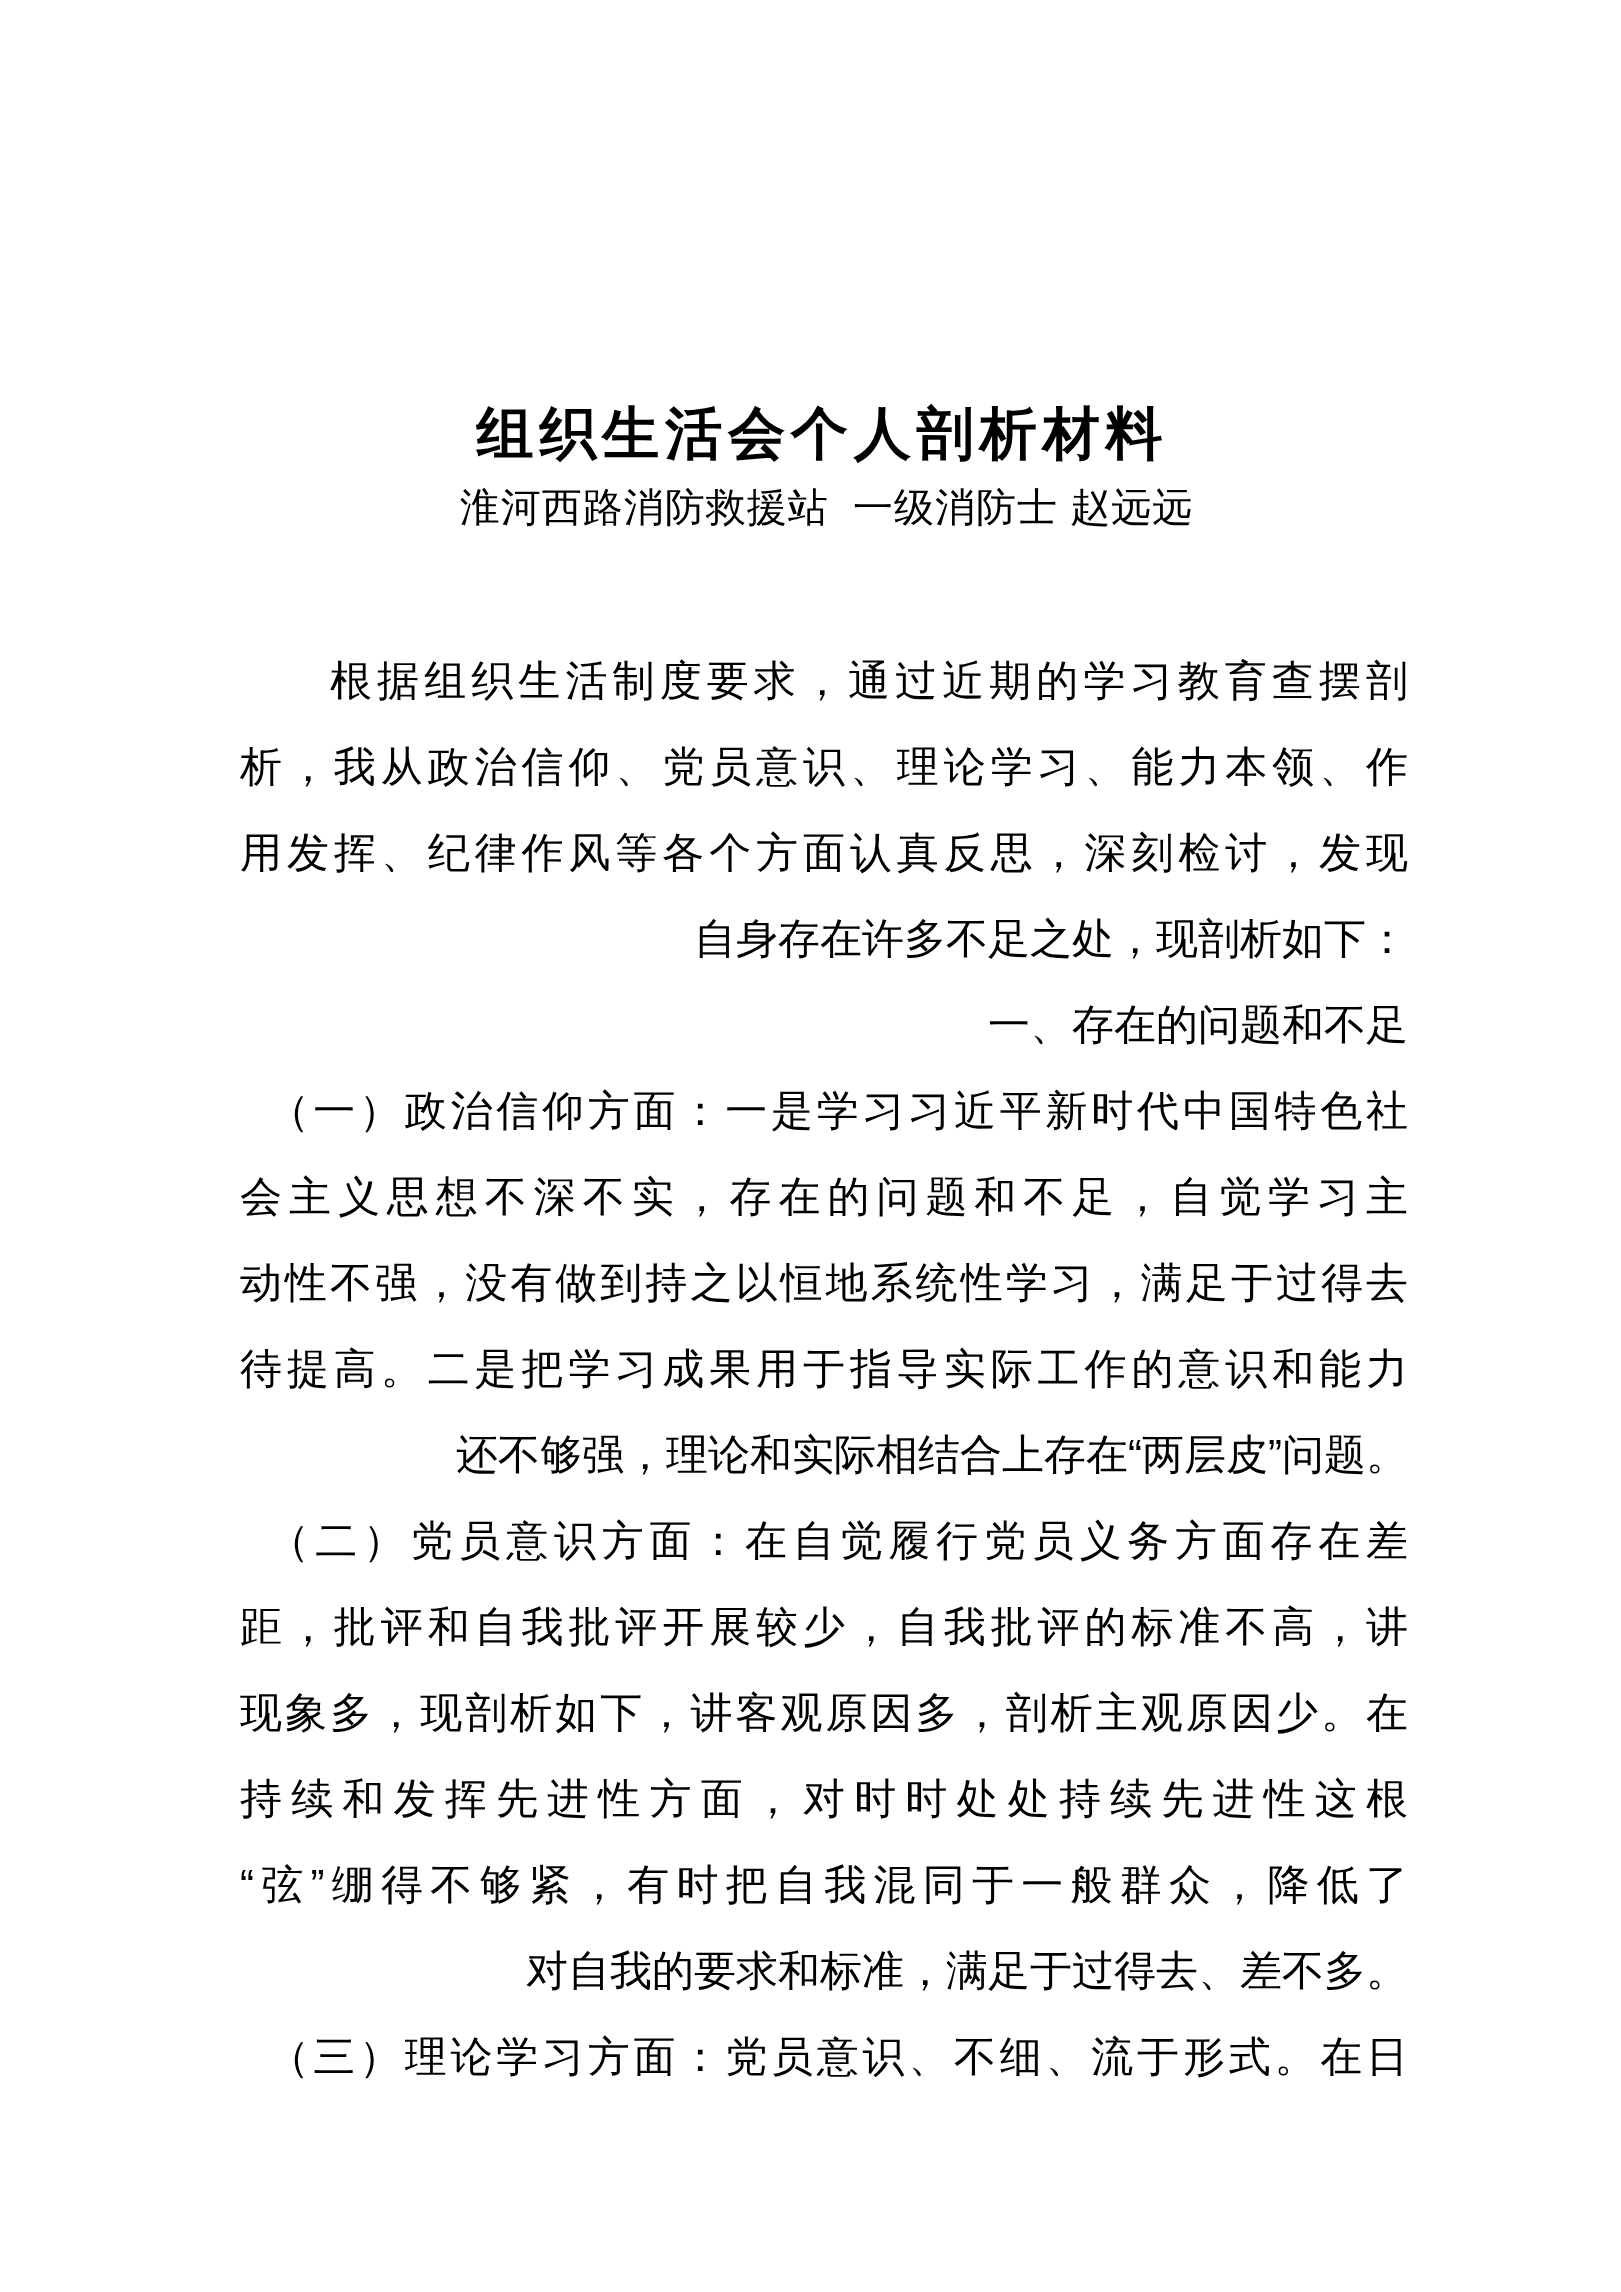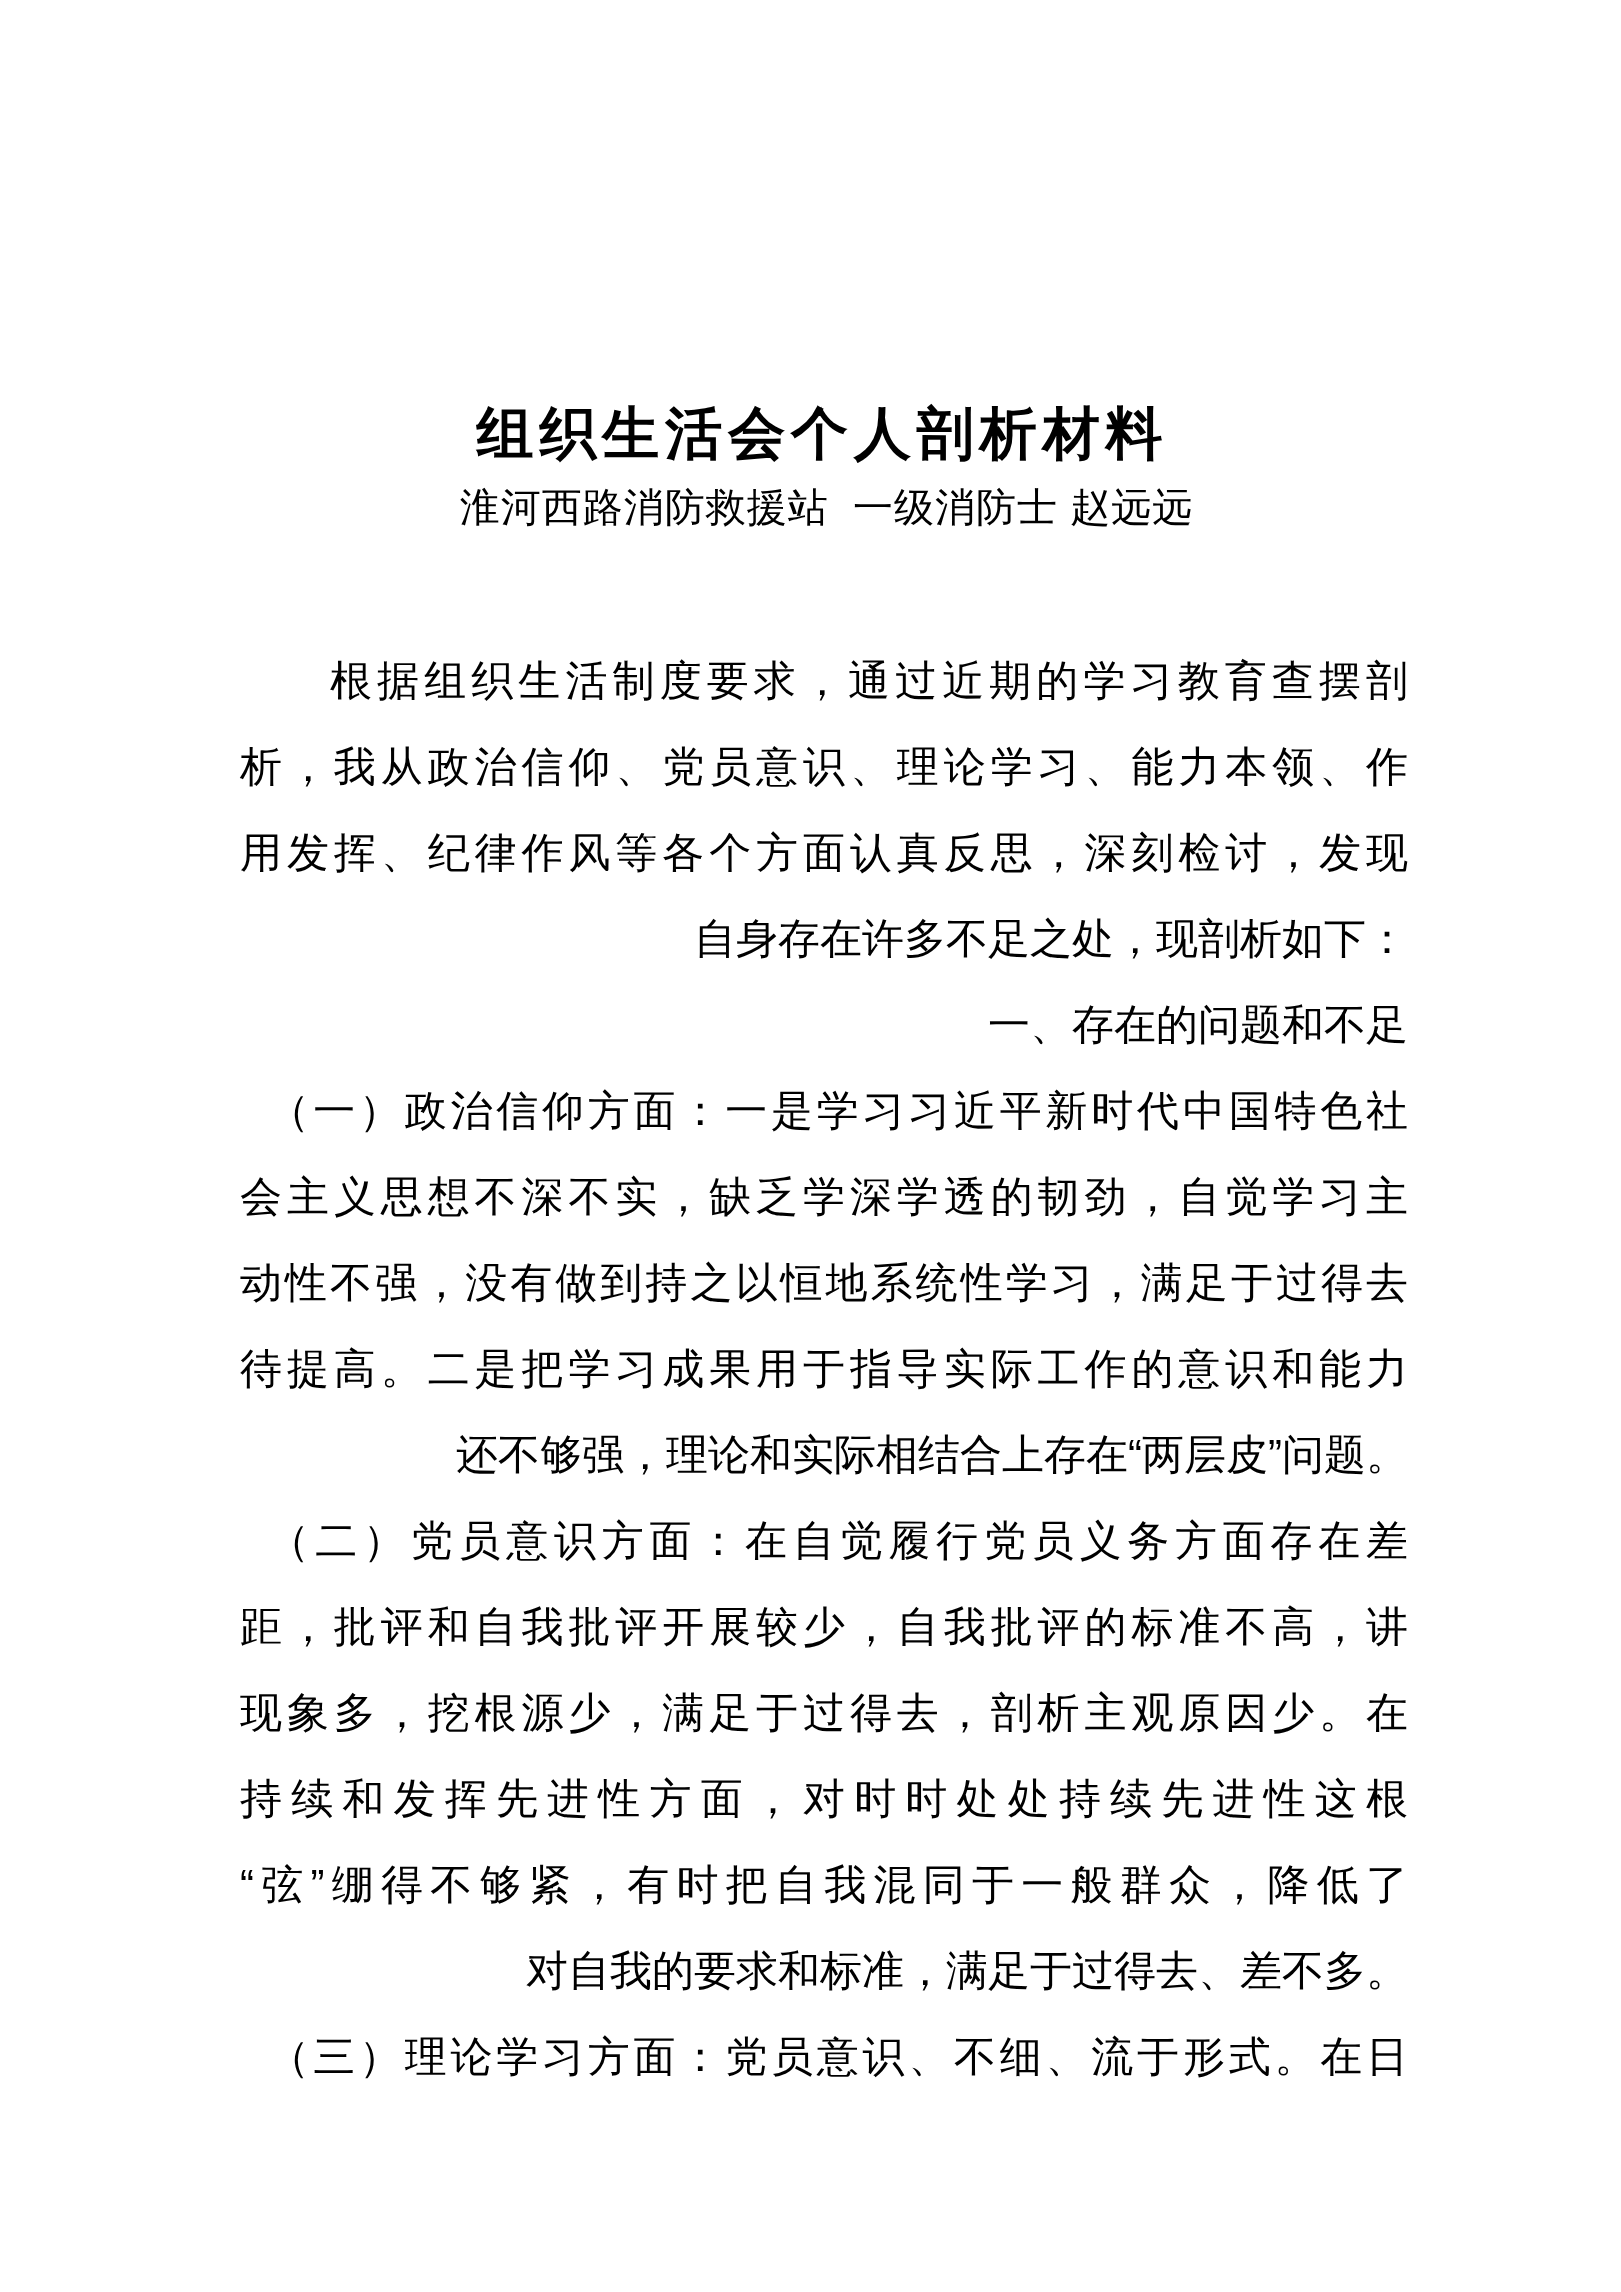--- a/index.html
+++ b/index.html
@@ -72,26 +72,26 @@
 <div class="page">
   <h1 class="doc-title">组织生活会个人剖析材料</h1>
   <div class="doc-byline">淮河西路消防救援站  一级消防士 赵远远</div>
   <div class="doc-body">
     <div class="line justify indent-large">根据组织生活制度要求，通过近期的学习教育查摆剖</div>
       <div class="line justify">析，我从政治信仰、党员意识、理论学习、能力本领、作</div>
       <div class="line justify">用发挥、纪律作风等各个方面认真反思，深刻检讨，发现</div>
       <div class="line plain">自身存在许多不足之处，现剖析如下：</div>
       <div class="line plain">一、存在的问题和不足</div>
       <div class="line justify indent-small">（一）政治信仰方面：一是学习习近平新时代中国特色社</div>
-      <div class="line justify">会主义思想不深不实，缺乏学深学透的韧劲，自觉学习主</div>
+      <div class="line justify">会主义思想不深不实，存在的问题和不足，自觉学习主</div>
       <div class="line justify">动性不强，没有做到持之以恒地系统性学习，满足于过得去</div>
       <div class="line justify">待提高。二是把学习成果用于指导实际工作的意识和能力</div>
       <div class="line plain">还不够强，理论和实际相结合上存在“两层皮”问题。</div>
       <div class="line justify indent-small">（二）党员意识方面：在自觉履行党员义务方面存在差</div>
       <div class="line justify">距，批评和自我批评开展较少，自我批评的标准不高，讲</div>
-      <div class="line justify">现象多，挖根源少，满足于过得去，剖析主观原因少。在</div>
+      <div class="line justify">现象多，现剖析如下，讲客观原因多，剖析主观原因少。在</div>
       <div class="line justify">持续和发挥先进性方面，对时时处处持续先进性这根</div>
       <div class="line justify">“弦”绷得不够紧，有时把自我混同于一般群众，降低了</div>
       <div class="line plain">对自我的要求和标准，满足于过得去、差不多。</div>
       <div class="line justify indent-small">（三）理论学习方面：党员意识、不细、流于形式。在日</div>
   </div>
 </div>
 
 
 </body></html>

